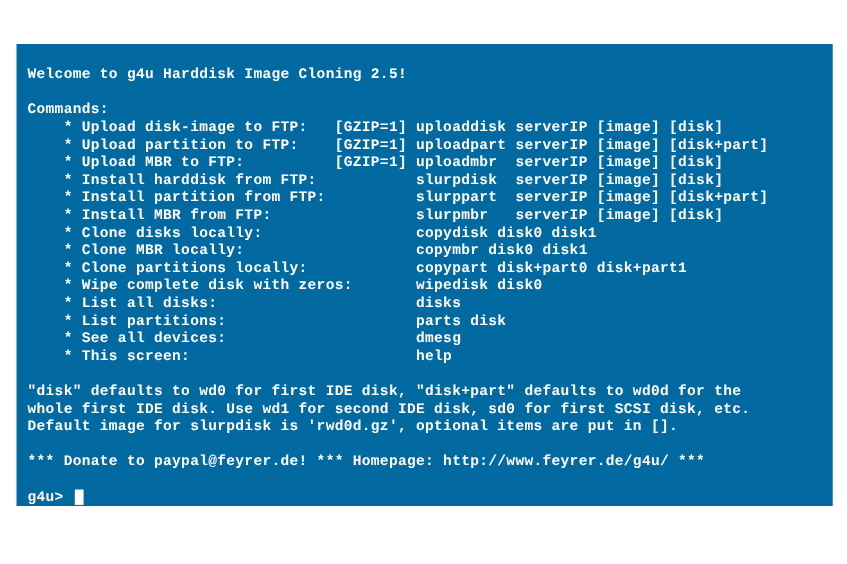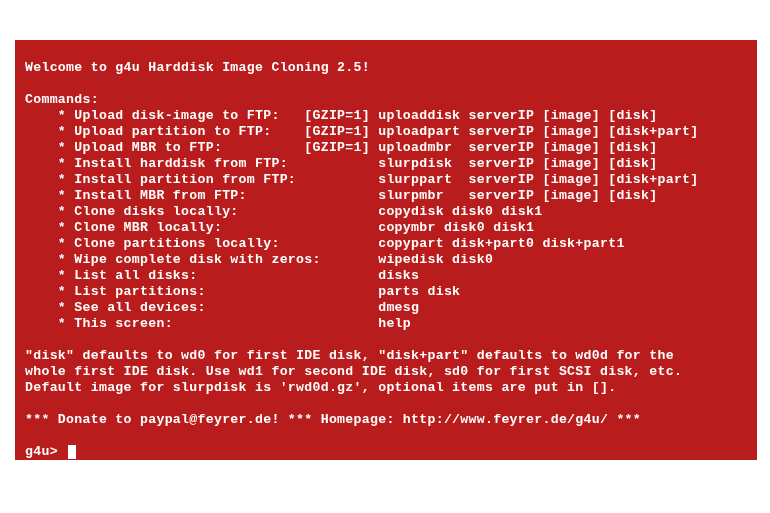--- a/index.html
+++ b/index.html
@@ -7,21 +7,21 @@
       background: #ffffff;
       width: 770px;
       height: 513px;
       overflow: hidden;
       font-family: "Courier New", monospace;
       font-size: 13.2px;
       font-weight: bold;
       line-height: 16px;
     }
     .terminal {
-      background: #b91c1c;
+      background: #0369a1;
       color: #ffffff;
       margin: 40px 15px 15px 15px;
       padding: 20px 10px 10px 10px;
       width: 742px;
       height: 420px;
       white-space: pre;
       letter-spacing: 0.3px;
     }
     .cursor {
       display: inline-block;

